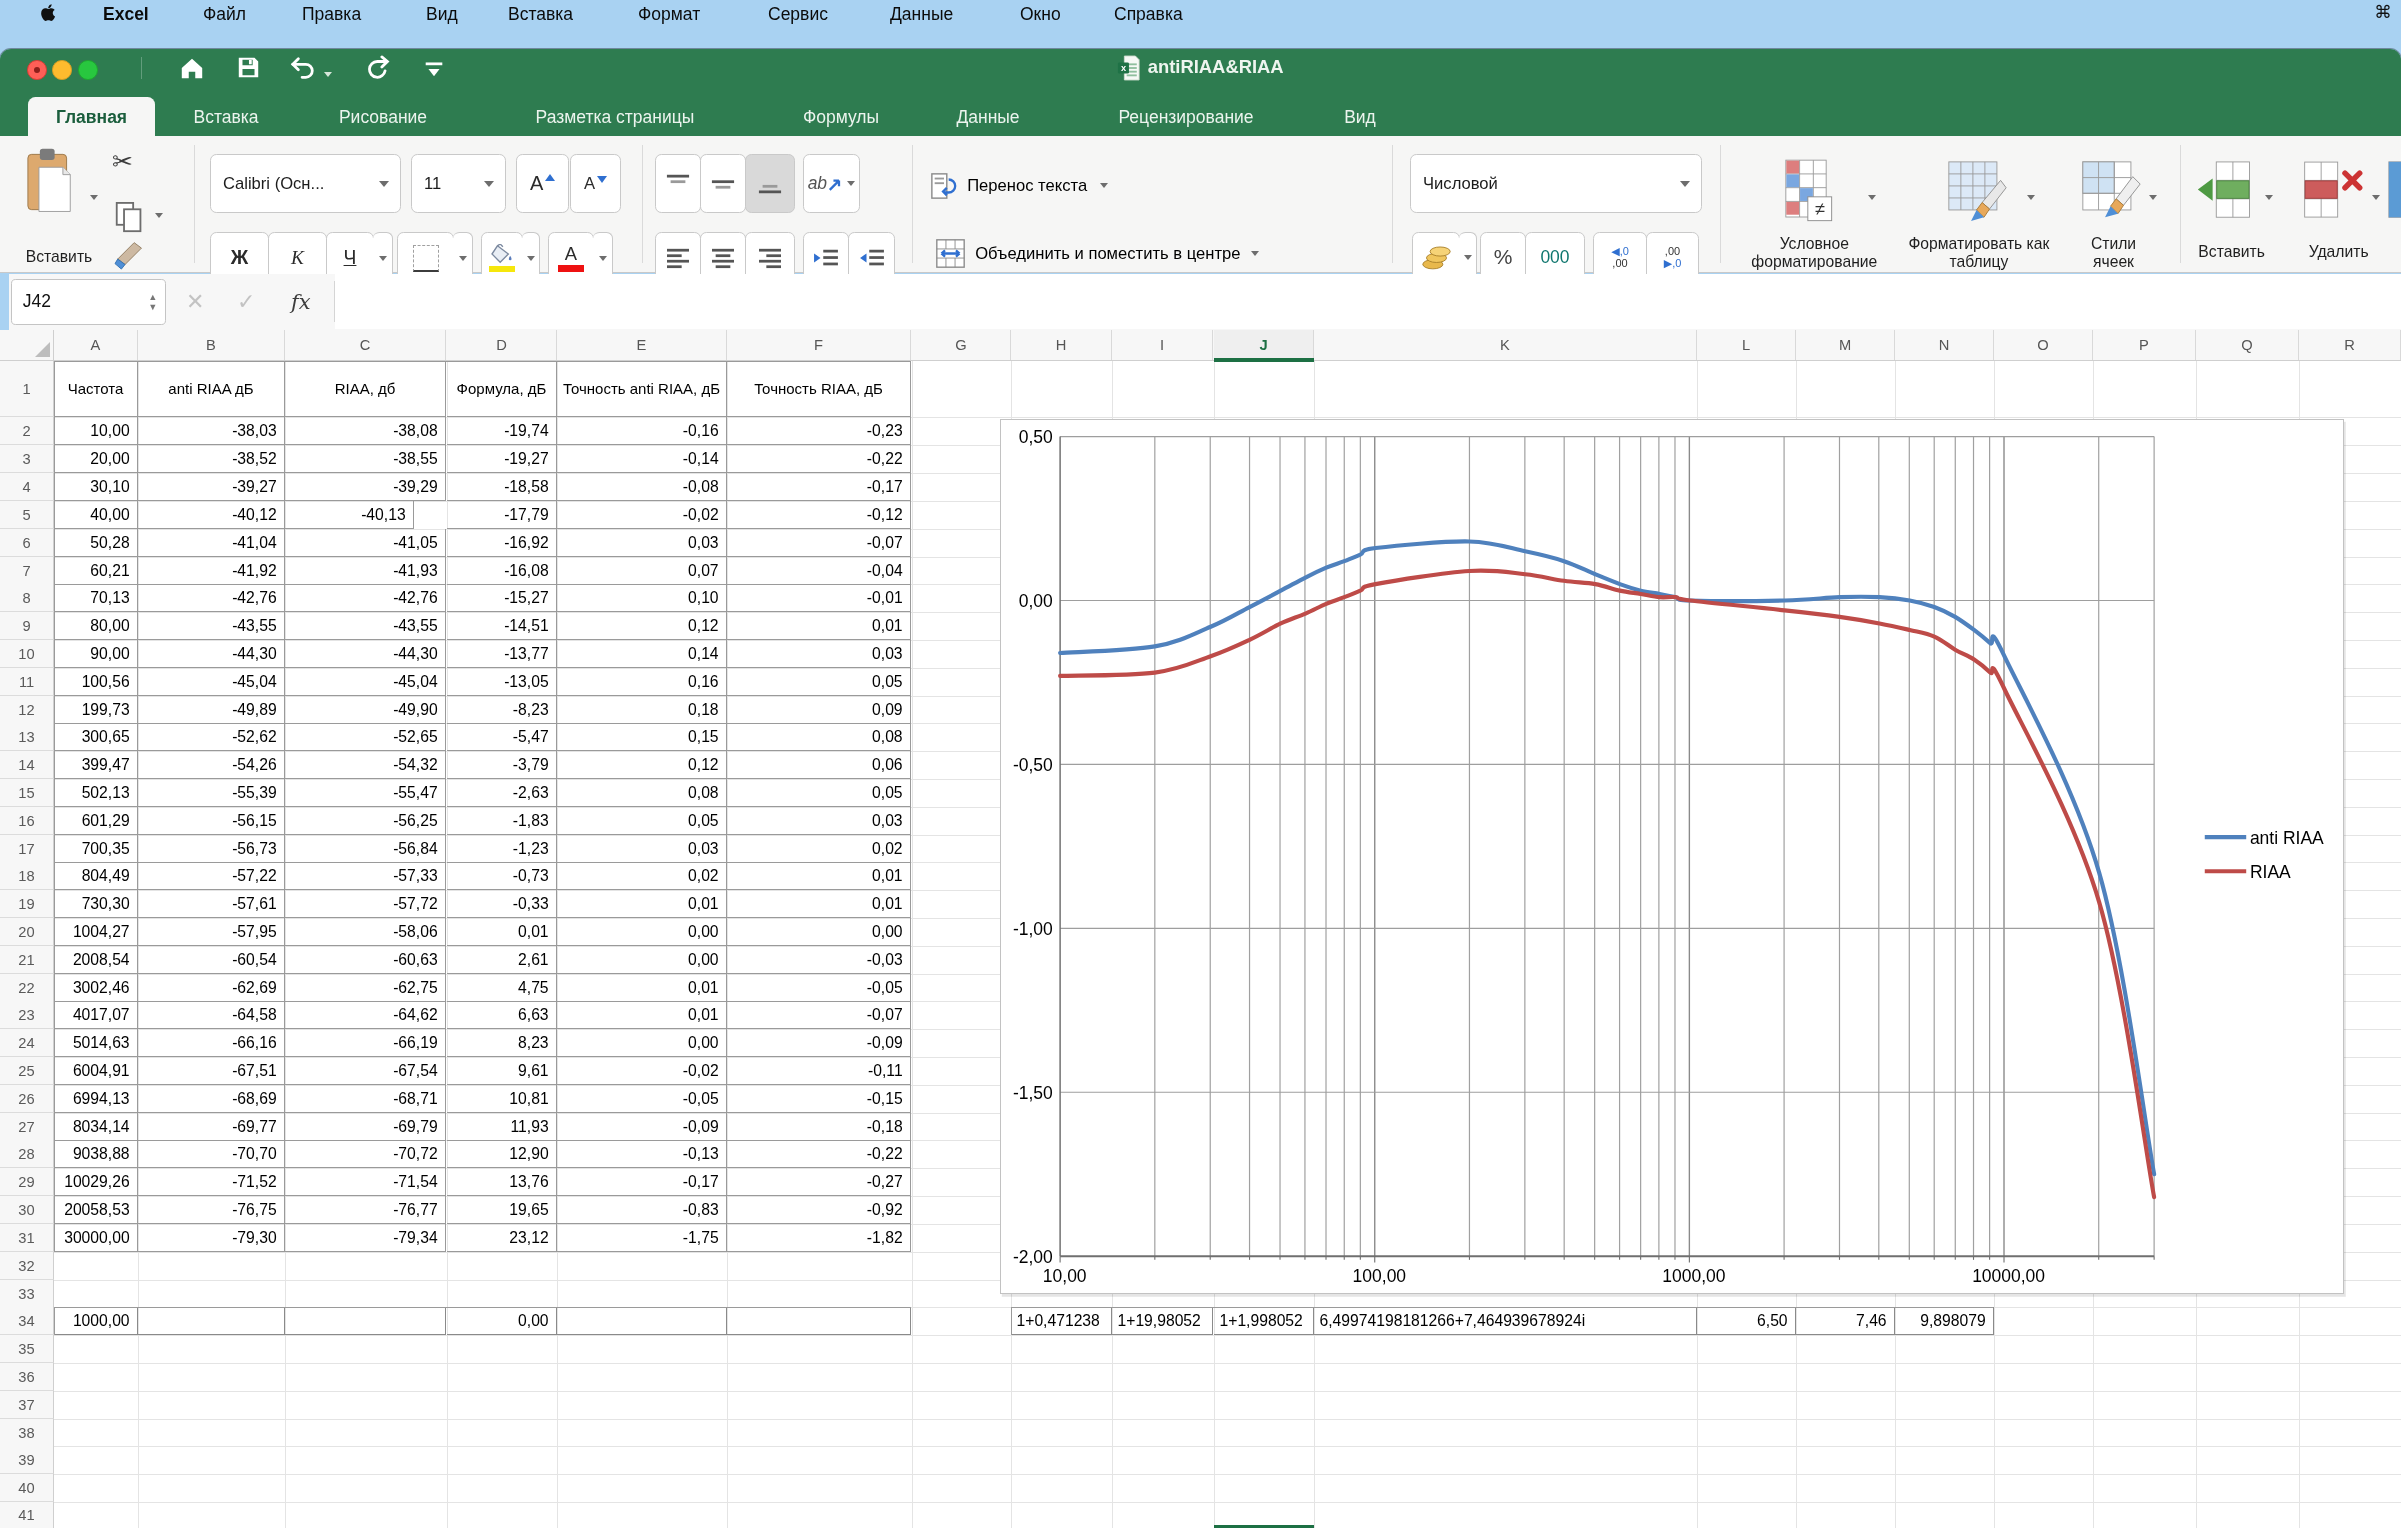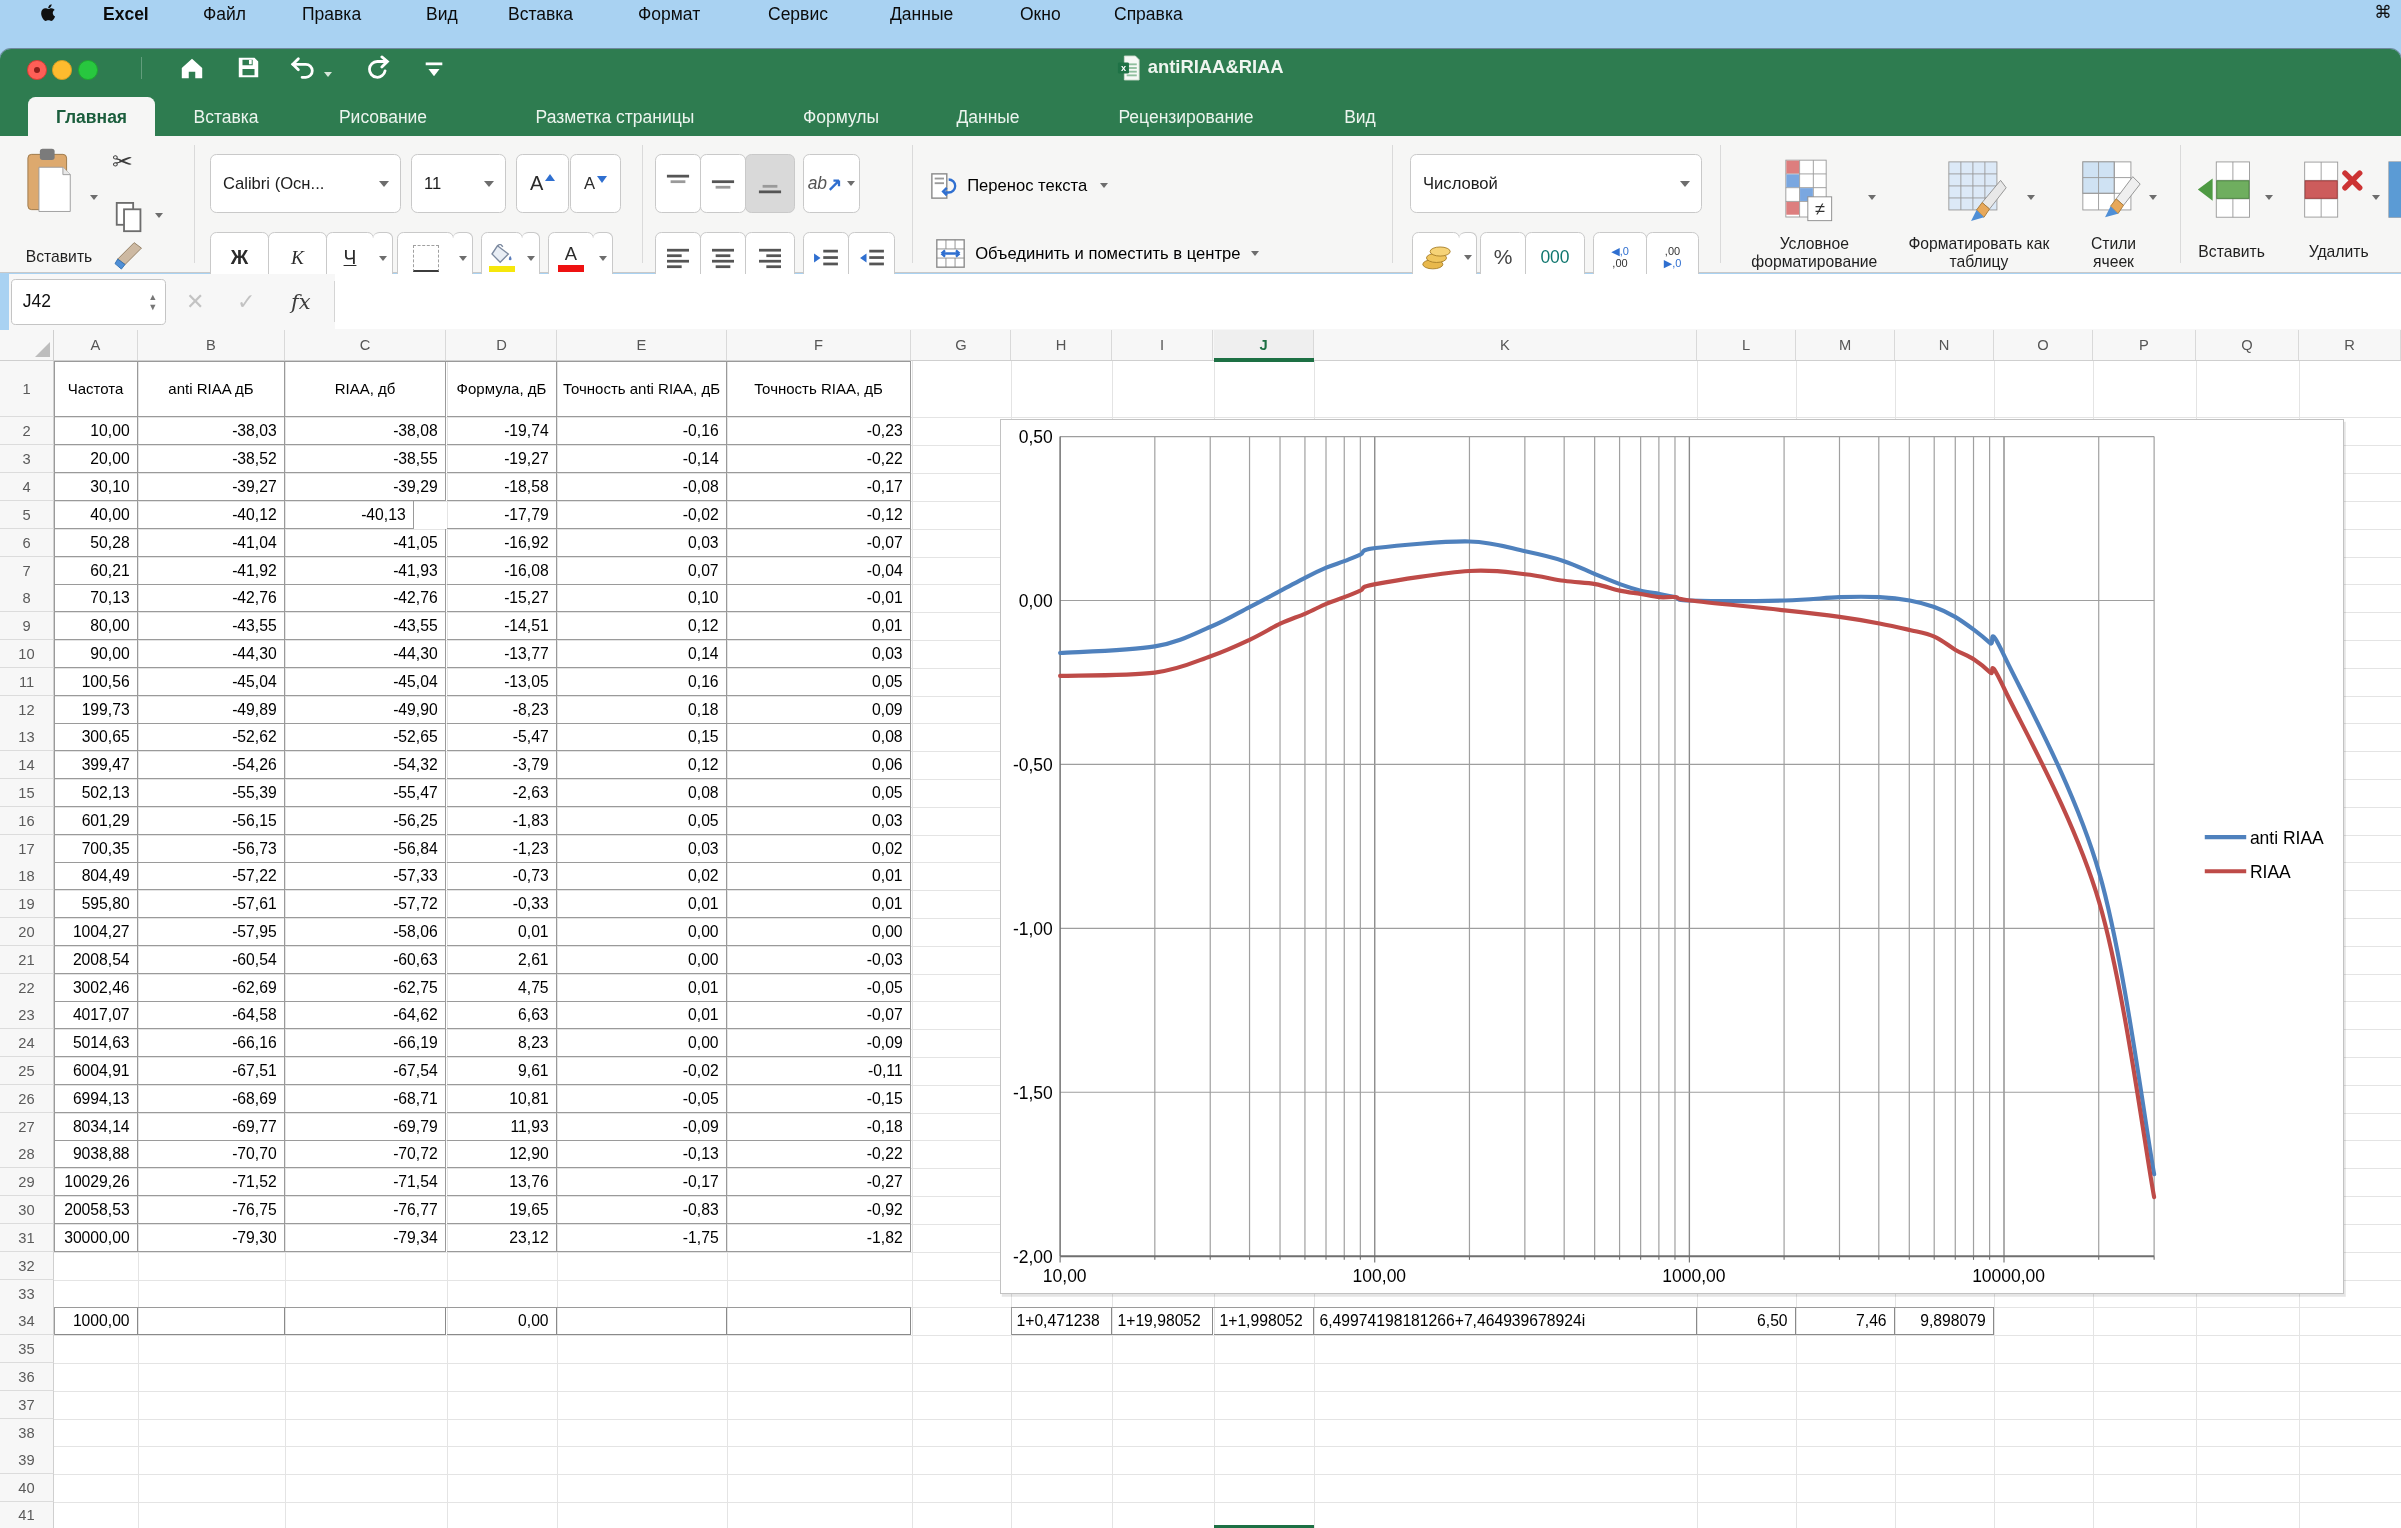--- a/index.html
+++ b/index.html
@@ -680,21 +680,21 @@
         <div class="tcell num" style="left: 285px; top: 505px; width: 161px; height: 28px;">-56,84</div>
         <div class="tcell num" style="left: 447px; top: 505px; width: 110px; height: 28px;">-1,23</div>
         <div class="tcell num" style="left: 557px; top: 505px; width: 170px; height: 28px;">0,03</div>
         <div class="tcell num" style="left: 727px; top: 505px; width: 184px; height: 28px;">0,02</div>
         <div class="tcell num" style="left: 54px; top: 532px; width: 84px; height: 28px;">804,49</div>
         <div class="tcell num" style="left: 138px; top: 532px; width: 147px; height: 28px;">-57,22</div>
         <div class="tcell num" style="left: 285px; top: 532px; width: 161px; height: 28px;">-57,33</div>
         <div class="tcell num" style="left: 447px; top: 532px; width: 110px; height: 28px;">-0,73</div>
         <div class="tcell num" style="left: 557px; top: 532px; width: 170px; height: 28px;">0,02</div>
         <div class="tcell num" style="left: 727px; top: 532px; width: 184px; height: 28px;">0,01</div>
-        <div class="tcell num" style="left: 54px; top: 560px; width: 84px; height: 28px;">595,80</div>
+        <div class="tcell num" style="left: 54px; top: 560px; width: 84px; height: 28px;">730,30</div>
         <div class="tcell num" style="left: 138px; top: 560px; width: 147px; height: 28px;">-57,61</div>
         <div class="tcell num" style="left: 285px; top: 560px; width: 161px; height: 28px;">-57,72</div>
         <div class="tcell num" style="left: 447px; top: 560px; width: 110px; height: 28px;">-0,33</div>
         <div class="tcell num" style="left: 557px; top: 560px; width: 170px; height: 28px;">0,01</div>
         <div class="tcell num" style="left: 727px; top: 560px; width: 184px; height: 28px;">0,01</div>
         <div class="tcell num" style="left: 54px; top: 588px; width: 84px; height: 28px;">1004,27</div>
         <div class="tcell num" style="left: 138px; top: 588px; width: 147px; height: 28px;">-57,95</div>
         <div class="tcell num" style="left: 285px; top: 588px; width: 161px; height: 28px;">-58,06</div>
         <div class="tcell num" style="left: 447px; top: 588px; width: 110px; height: 28px;">0,01</div>
         <div class="tcell num" style="left: 557px; top: 588px; width: 170px; height: 28px;">0,00</div>

